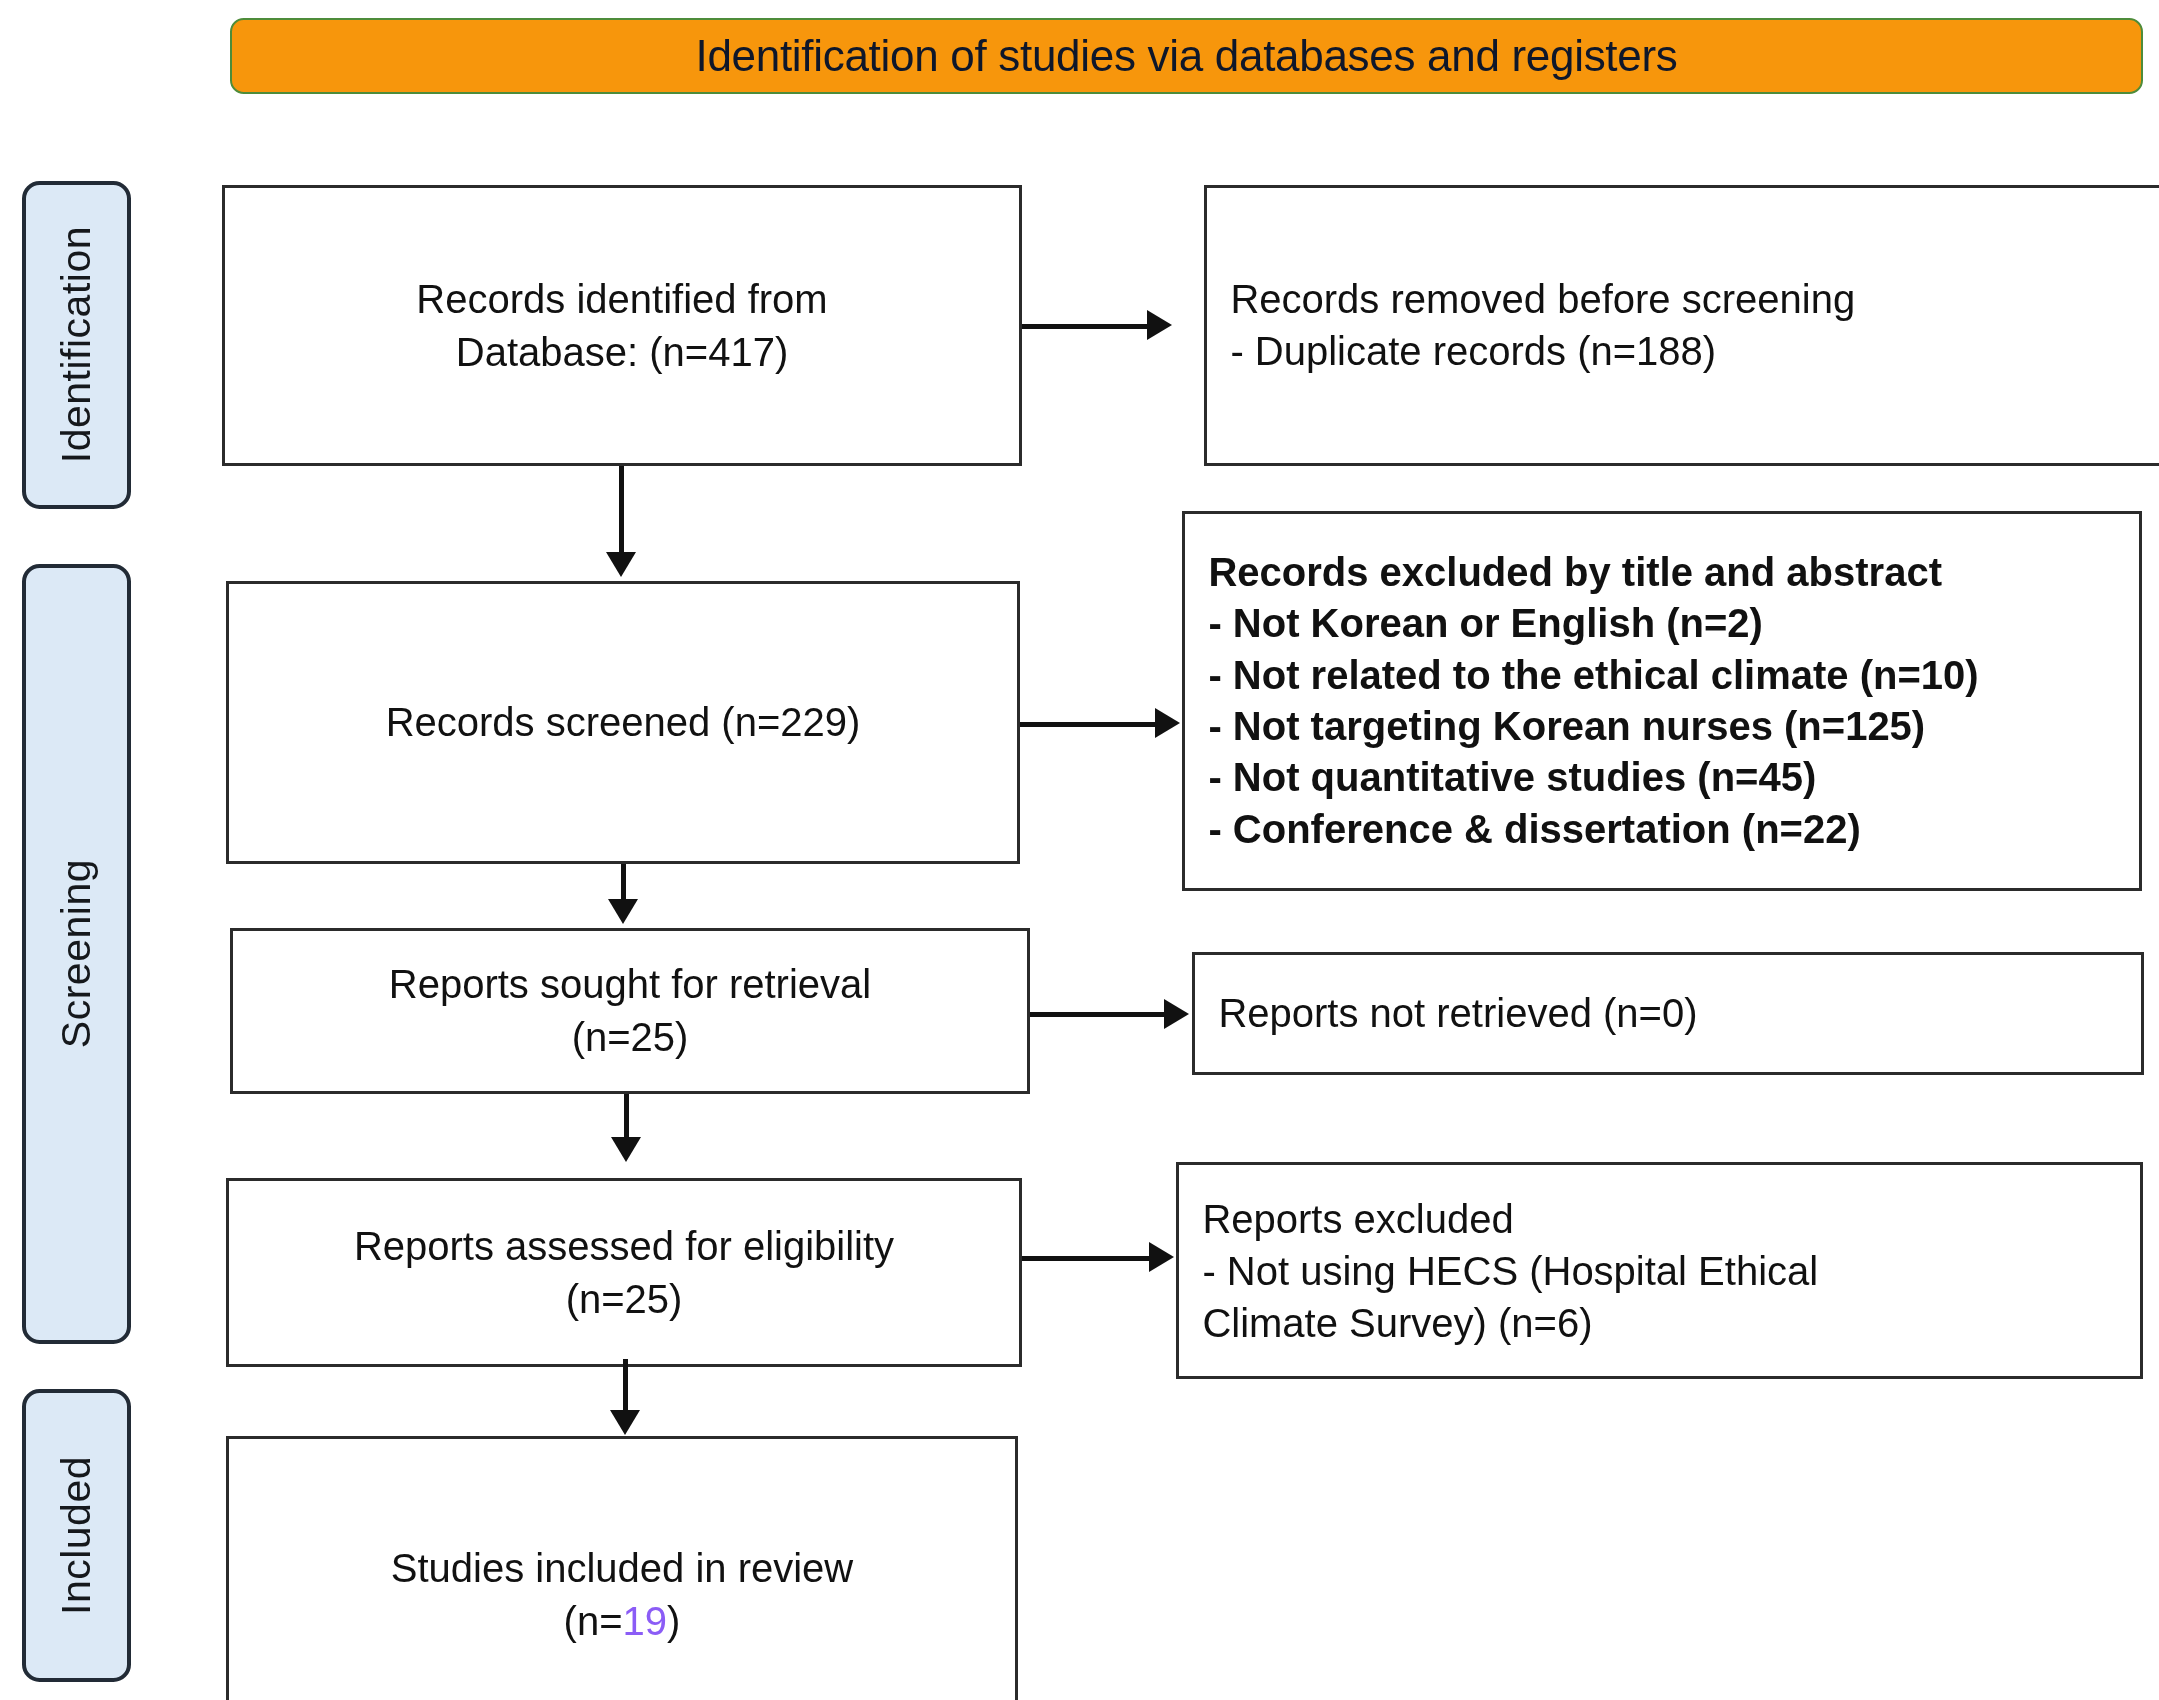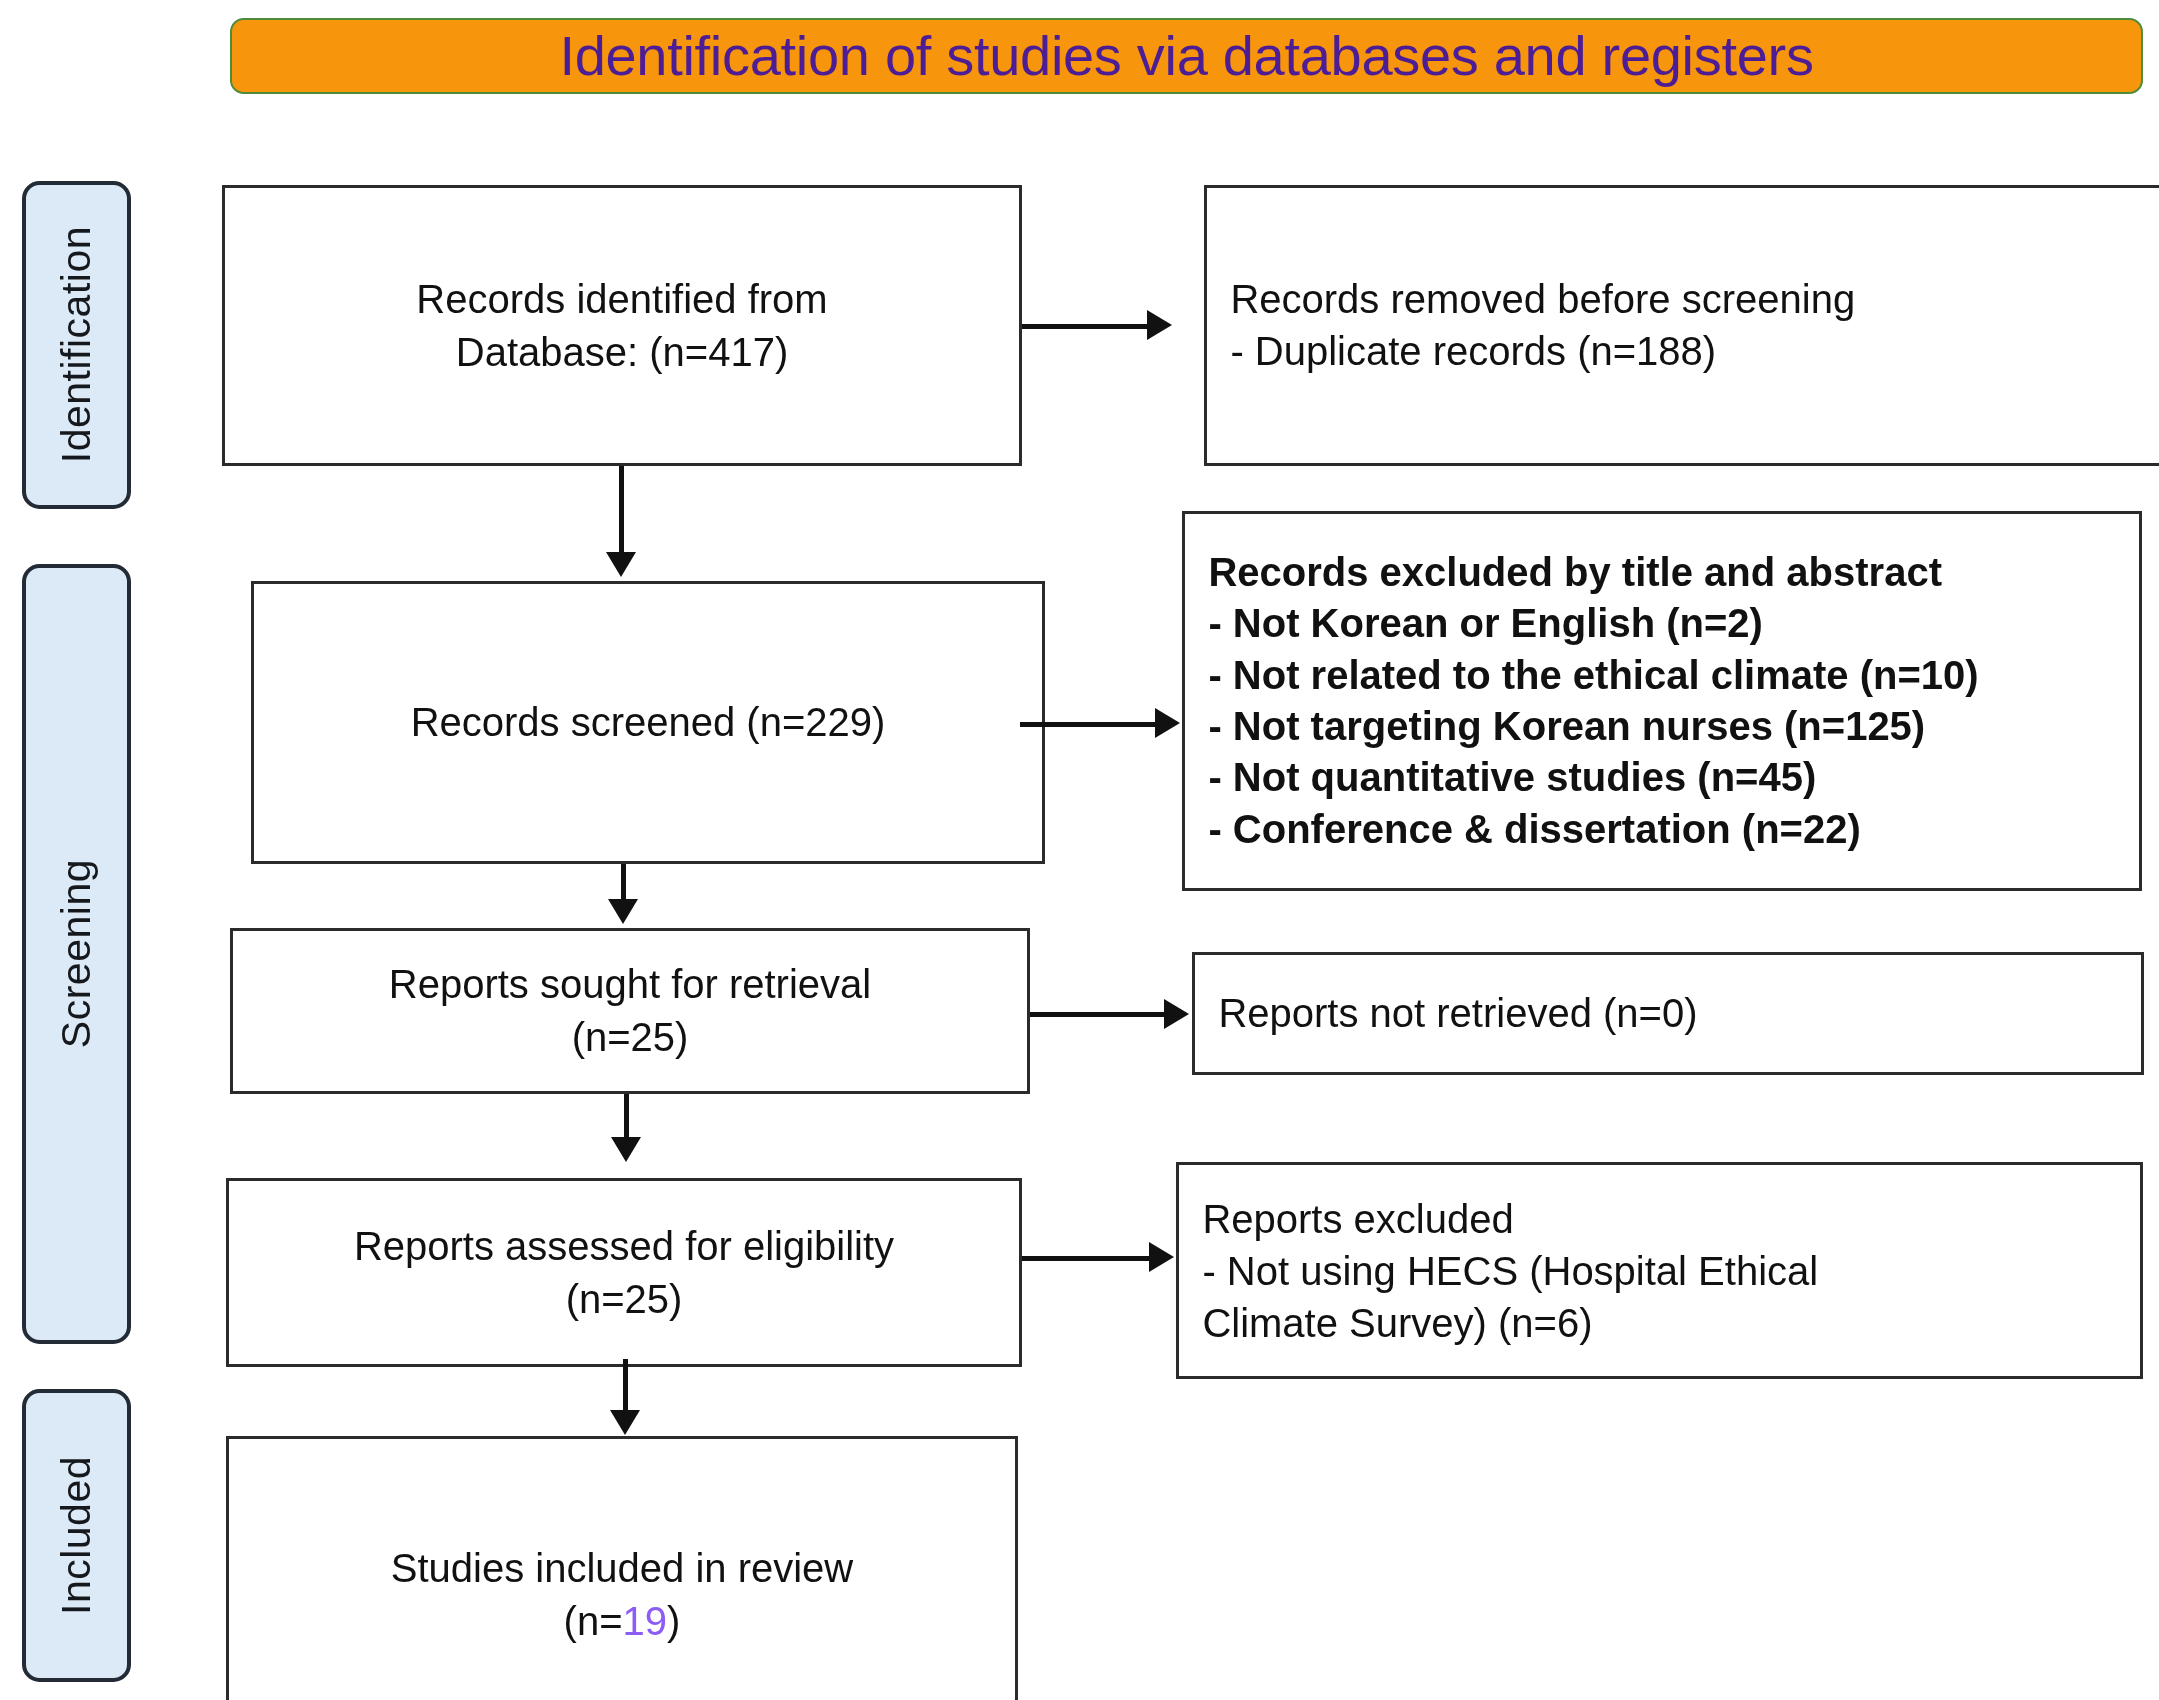--- a/index.html
+++ b/index.html
@@ -29,22 +29,22 @@
     height: 76px;
     background: #F7960C;
     border: 2.9px solid #4E8C3A;
     border-radius: 13.7px;
     box-sizing: border-box;
     display: flex;
     align-items: center;
     justify-content: center;
   }
   .header-banner .title {
-    font-size: 56px;
-    color: #4c1d95;
+    font-size: 44px;
+    color: #0f172a;
     letter-spacing: -0.3px;
     white-space: nowrap;
   }
 
   
   .stage {
     position: absolute;
     left: 21.5px;
     width: 109px;
     background: #DCE9F6;
@@ -86,21 +86,21 @@
   .box.centered .line { text-align: center; }
   .box.left-aligned {
     padding-left: 23.4px;
   }
   .box.left-aligned .line { text-align: left; }
 
   .blue-num { color: #8b5cf6; }
 
   
   #box-identified   { left: 222px; top: 185px;  width: 800px; height: 281px; }
-  #box-screened     { left: 226px; top: 581px;  width: 794px; height: 283px; margin-left: 25px; }
+  #box-screened     { left: 226px; top: 581px;  width: 794px; height: 283px; }
   #box-sought       { left: 230px; top: 928px;  width: 800px; height: 166px; }
   #box-assessed     { left: 226px; top: 1170px; width: 796px; height: 189px; margin-top: 8px; }
   #box-included     { left: 226px; top: 1436px; width: 792px; height: 317px; }
 
   
   #box-removed      { left: 1174px; top: 185px;  width: 969px; height: 281px; margin-left: 30px; }
   #box-excluded-ta  { left: 1182px; top: 511px;  width: 960px; height: 380px; font-weight: bold; }
   #box-notretrieved { left: 1192px; top: 952px;  width: 952px; height: 123px; }
   #box-excluded-rep { left: 1176px; top: 1162px; width: 967px; height: 217px; }
 

